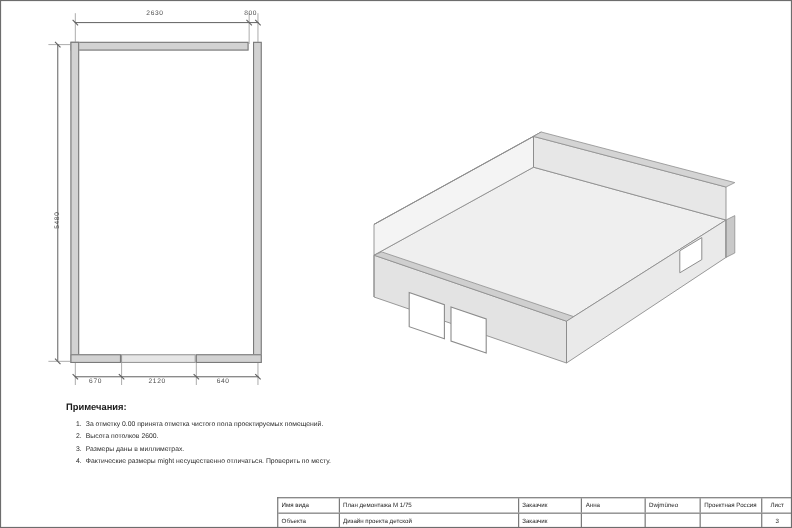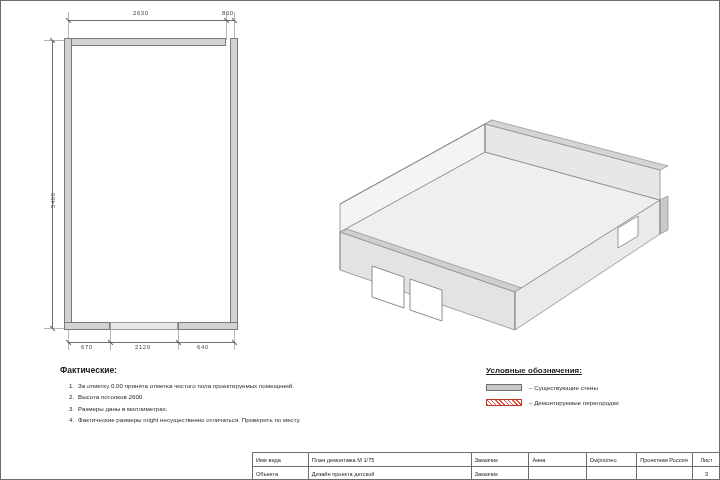--- a/index.html
+++ b/index.html
@@ -281,40 +281,29 @@
       <polygon points="318,208 338,196 338,216 318,228" fill="#ffffff" stroke="#8c8c8c" stroke-width="0.9"></polygon>
 
       <line x1="185" y1="132" x2="185" y2="104" stroke="#8c8c8c" stroke-width="0.8"></line>
       <line x1="40" y1="212" x2="40" y2="250" stroke="#8c8c8c" stroke-width="0.8"></line>
       <line x1="215" y1="272" x2="215" y2="310" stroke="#8c8c8c" stroke-width="0.8"></line>
       <line x1="360" y1="180" x2="360" y2="214" stroke="#8c8c8c" stroke-width="0.8"></line>
     </svg>
   </div>
 
   <div id="notes">
-    <div class="title">Фактические:</div>
+    <div class="title">Примечания:</div>
     <ol>
       <li>За отметку 0.00 принята отметка чистого пола проектируемых помещений.</li>
       <li>Высота потолков 2600.</li>
       <li>Размеры даны в миллиметрах.</li>
       <li>Фактические размеры might несущественно отличаться. Проверить по месту.</li>
     </ol>
   </div>
 
-  <div id="legend">
-    <div class="title">Условные обозначения:</div>
-    <div class="legend-row">
-      <span class="legend-swatch sw-existing"></span>
-      <span class="legend-label">– Существующие стены</span>
-    </div>
-    <div class="legend-row">
-      <span class="legend-swatch sw-demolish"></span>
-      <span class="legend-label">– Демонтируемые перегородки</span>
-    </div>
-  </div>
 
   <div id="titleblock">
     <div class="tb-row r1">
       <div class="cell c-name">Имя вида</div>
       <div class="cell c-view">План демонтажа М 1/75</div>
       <div class="cell c-cust">Заказчик</div>
       <div class="cell c-anna">Анна</div>
       <div class="cell c-dim">Dwjmüneo</div>
       <div class="cell c-proj">Проектная Россия</div>
       <div class="cell c-sheet">Лист</div>

